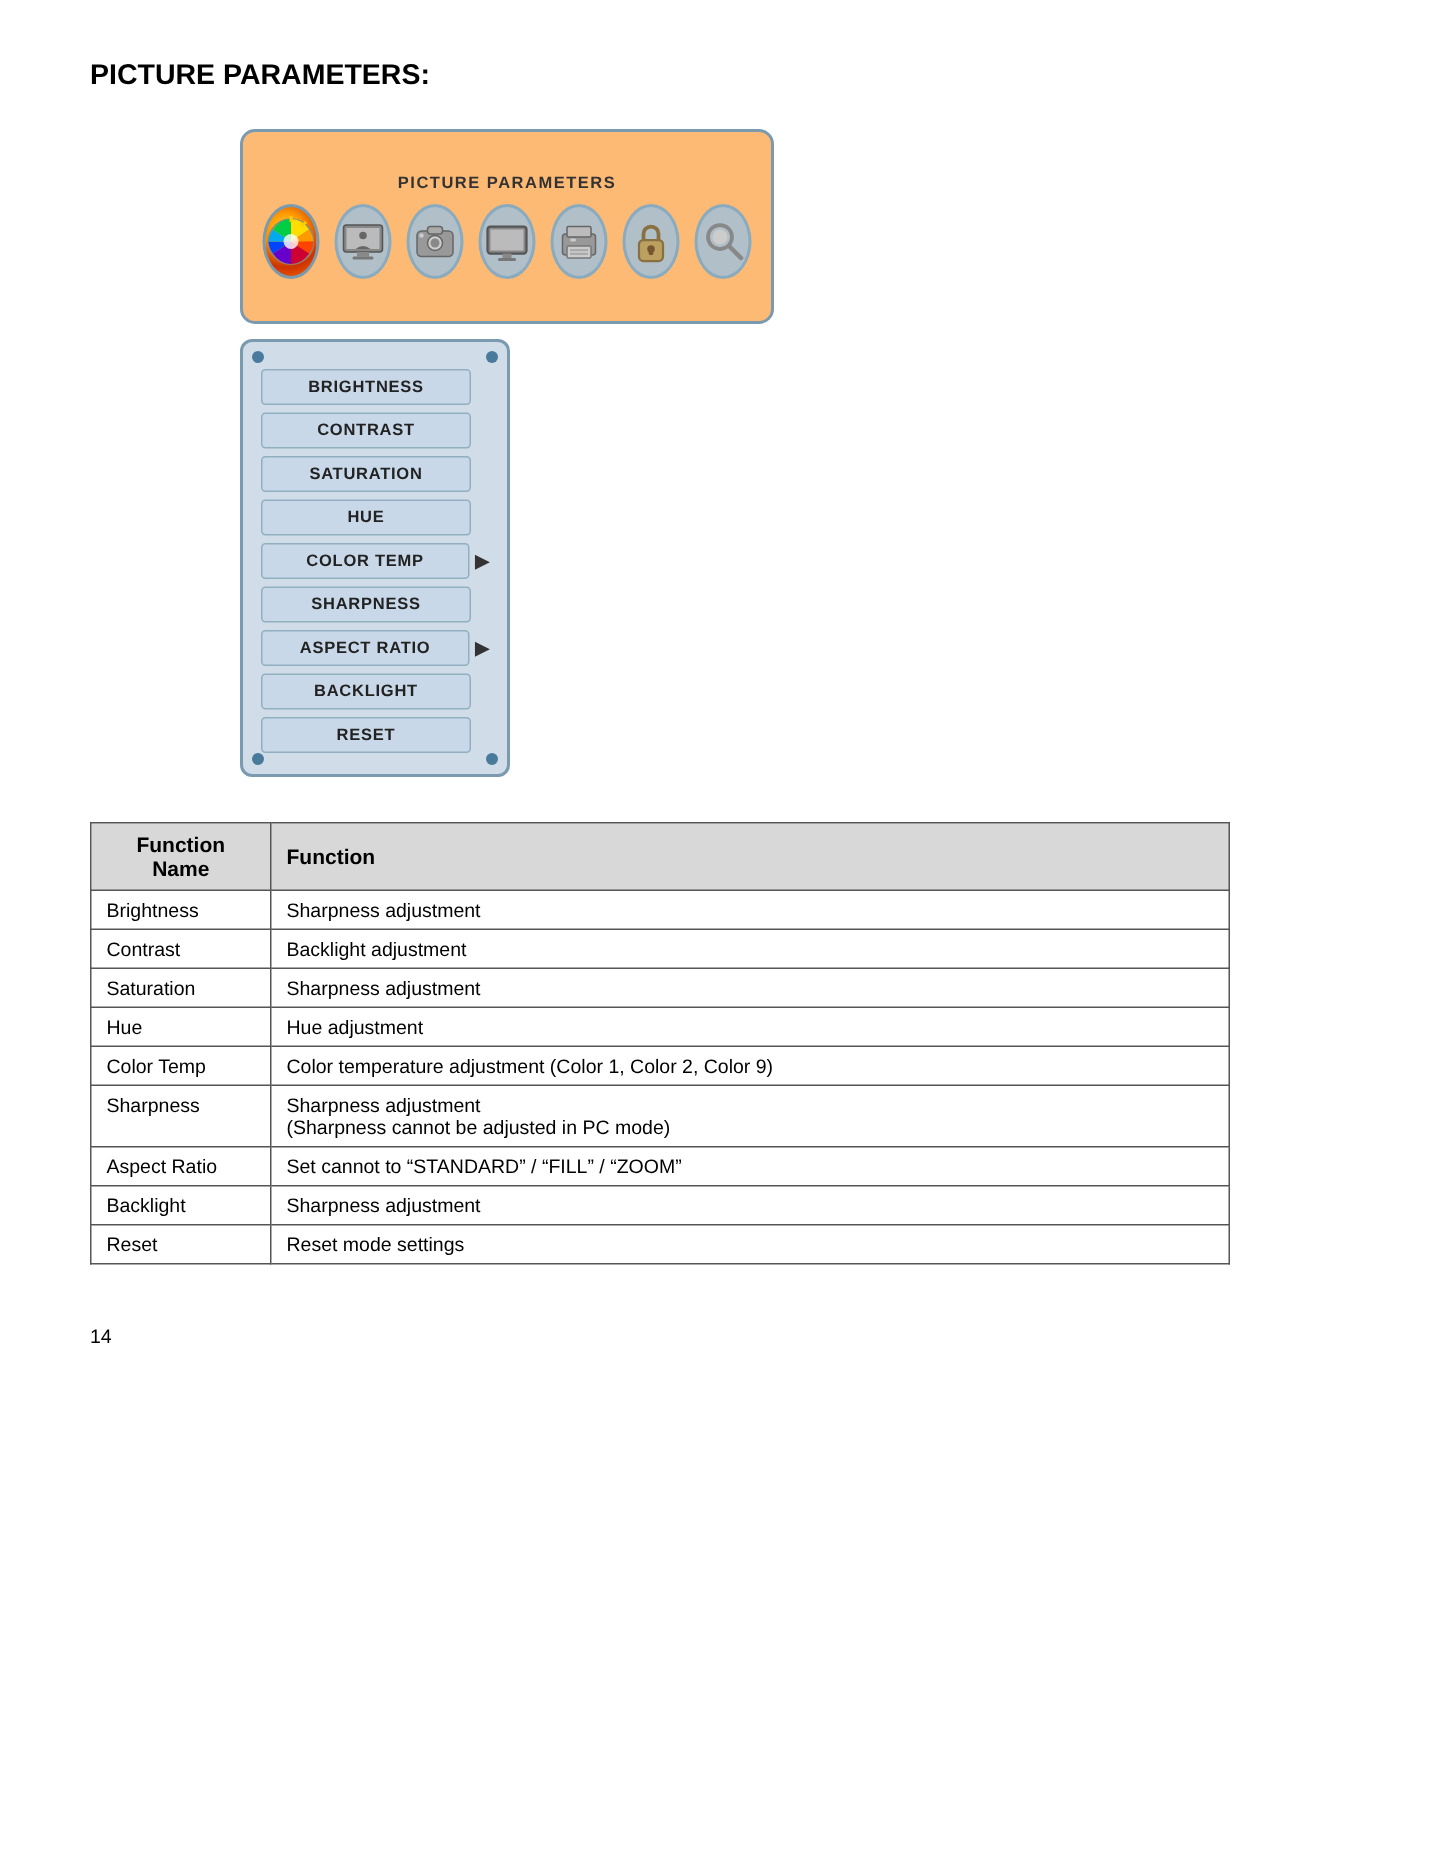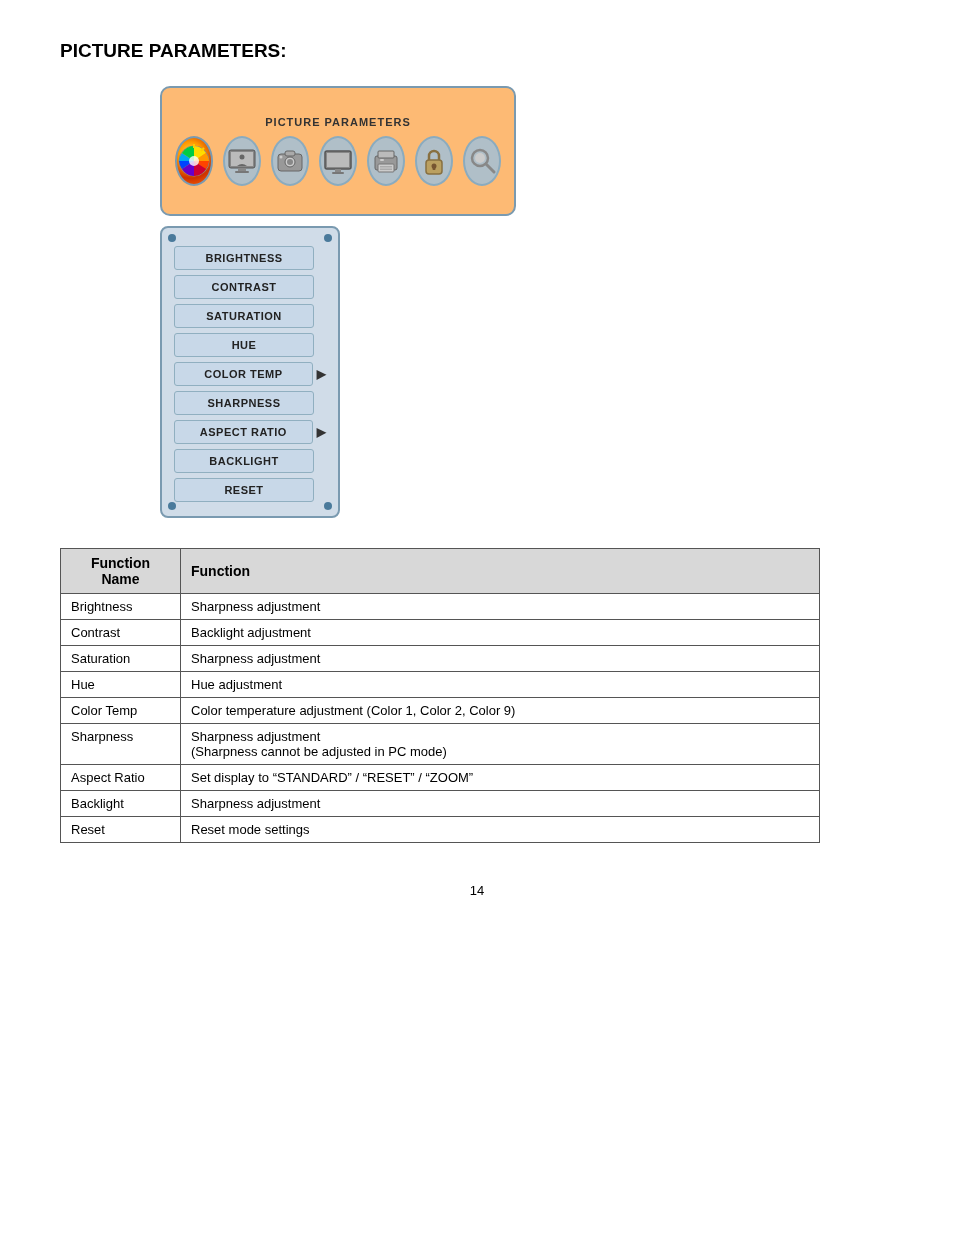--- a/index.html
+++ b/index.html
@@ -144,21 +144,21 @@
       padding: 5px 10px;
       font-size: 13px;
       vertical-align: top;
     }
     .func-table td.name-col {
       width: 120px;
       white-space: nowrap;
     }
 
     .page-number {
-      text-align: center;
+      text-align: left;
       margin-top: 40px;
       font-size: 13px;
     }
   </style>
 </head>
 <body>
 
 <h1 class="page-title">PICTURE PARAMETERS:</h1>
 
 <div class="picture-panel-wrapper">
@@ -313,21 +313,21 @@
       <tr>
         <td class="name-col">Color Temp</td>
         <td>Color temperature adjustment (Color 1, Color 2, Color 9)</td>
       </tr>
       <tr>
         <td class="name-col">Sharpness</td>
         <td>Sharpness adjustment<br>(Sharpness cannot be adjusted in PC mode)</td>
       </tr>
       <tr>
         <td class="name-col">Aspect Ratio</td>
-        <td>Set display to “STANDARD” / “RESET” / “ZOOM”</td>
+        <td>Set cannot to “STANDARD” / “FILL” / “ZOOM”</td>
       </tr>
       <tr>
         <td class="name-col">Backlight</td>
         <td>Sharpness adjustment</td>
       </tr>
       <tr>
         <td class="name-col">Reset</td>
         <td>Reset mode settings</td>
       </tr>
     </tbody>

